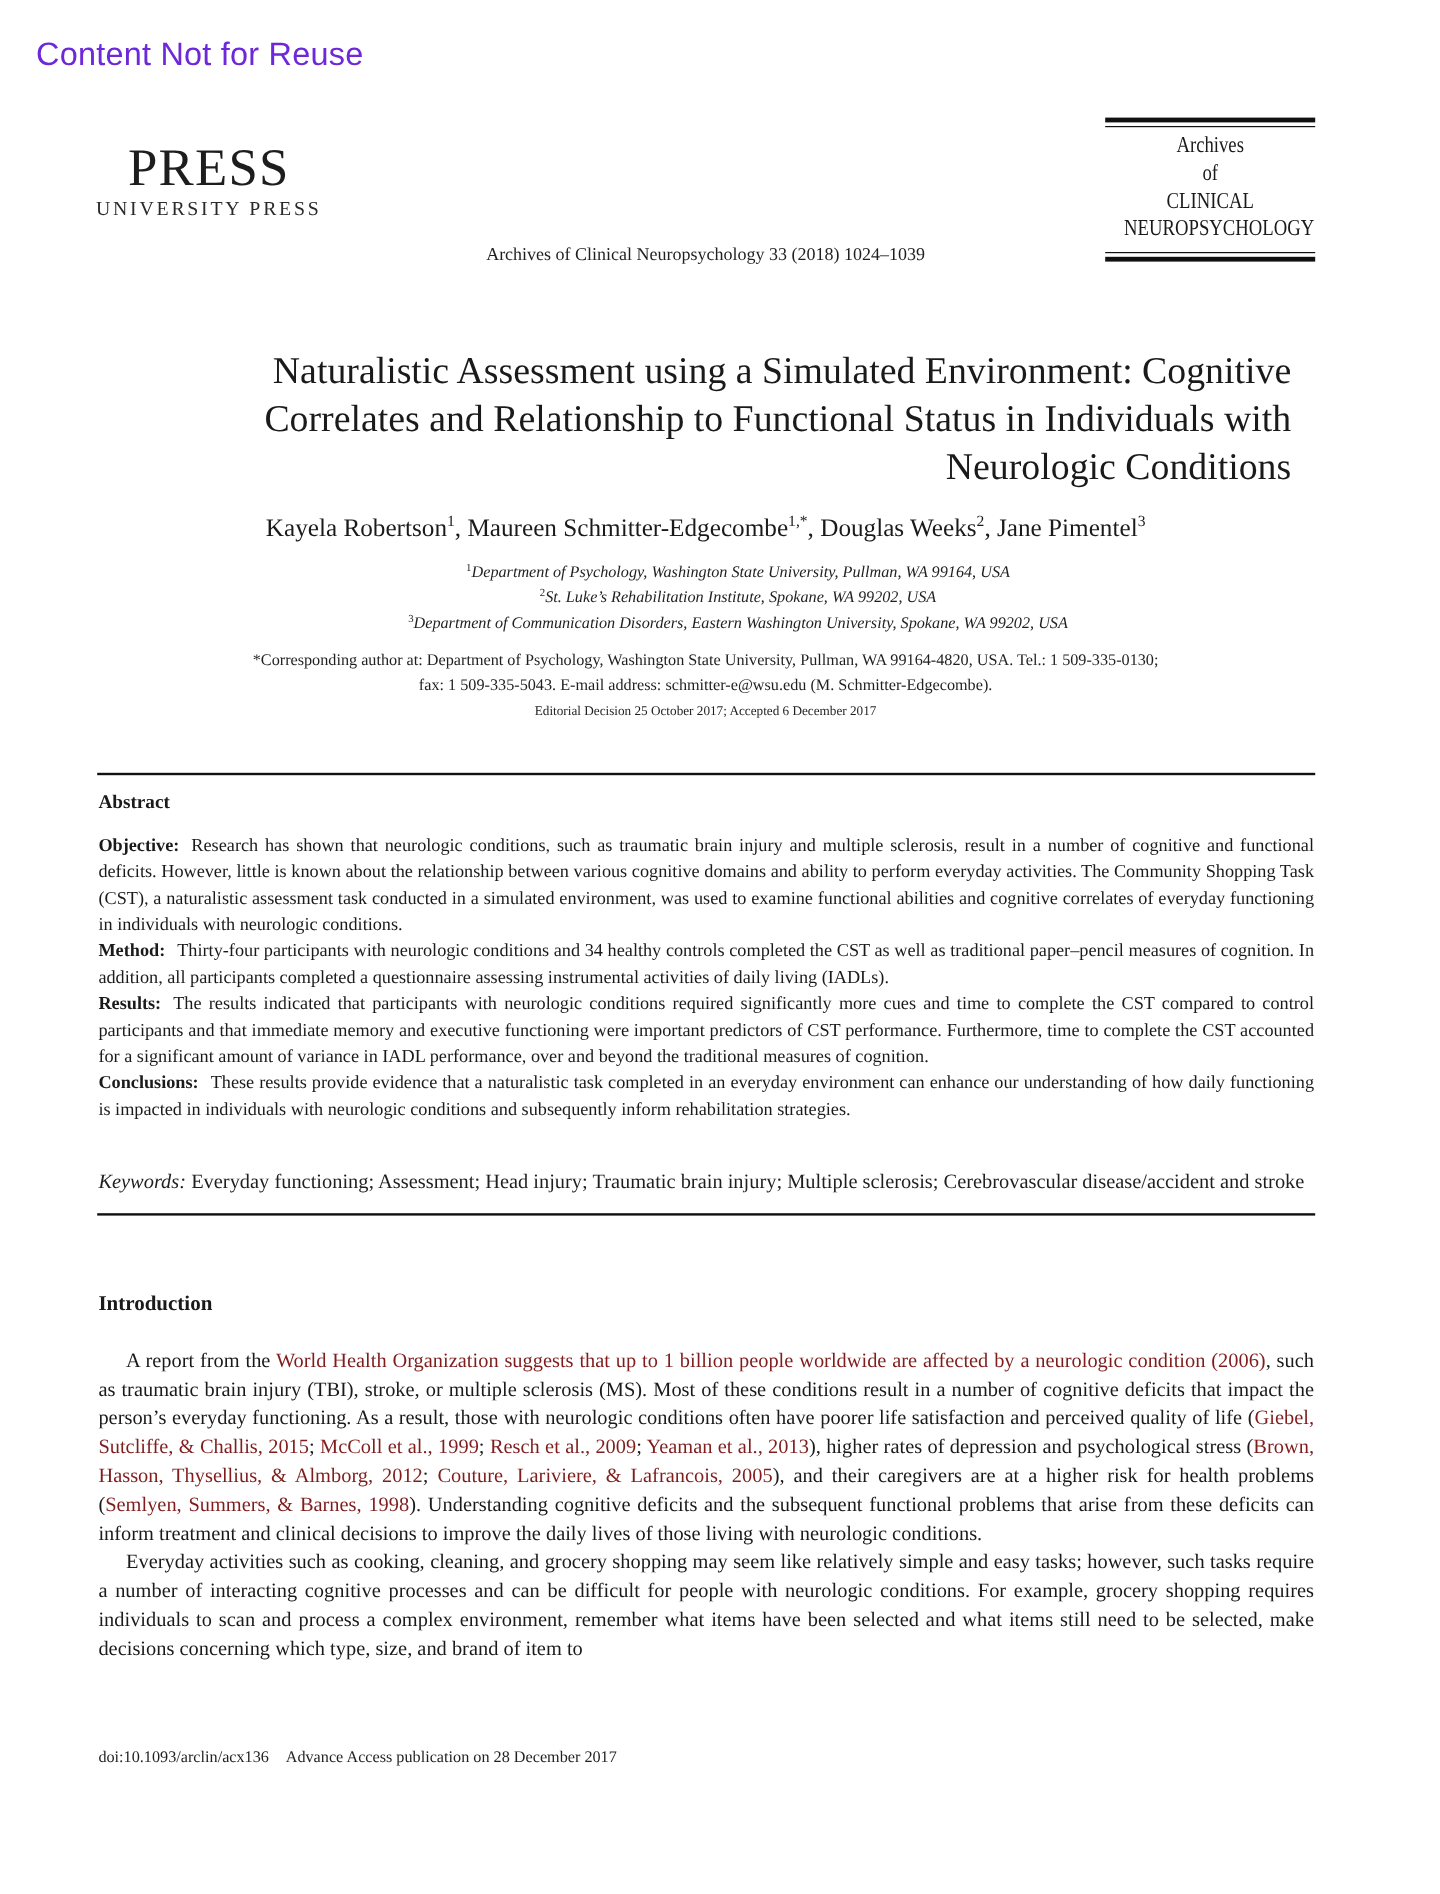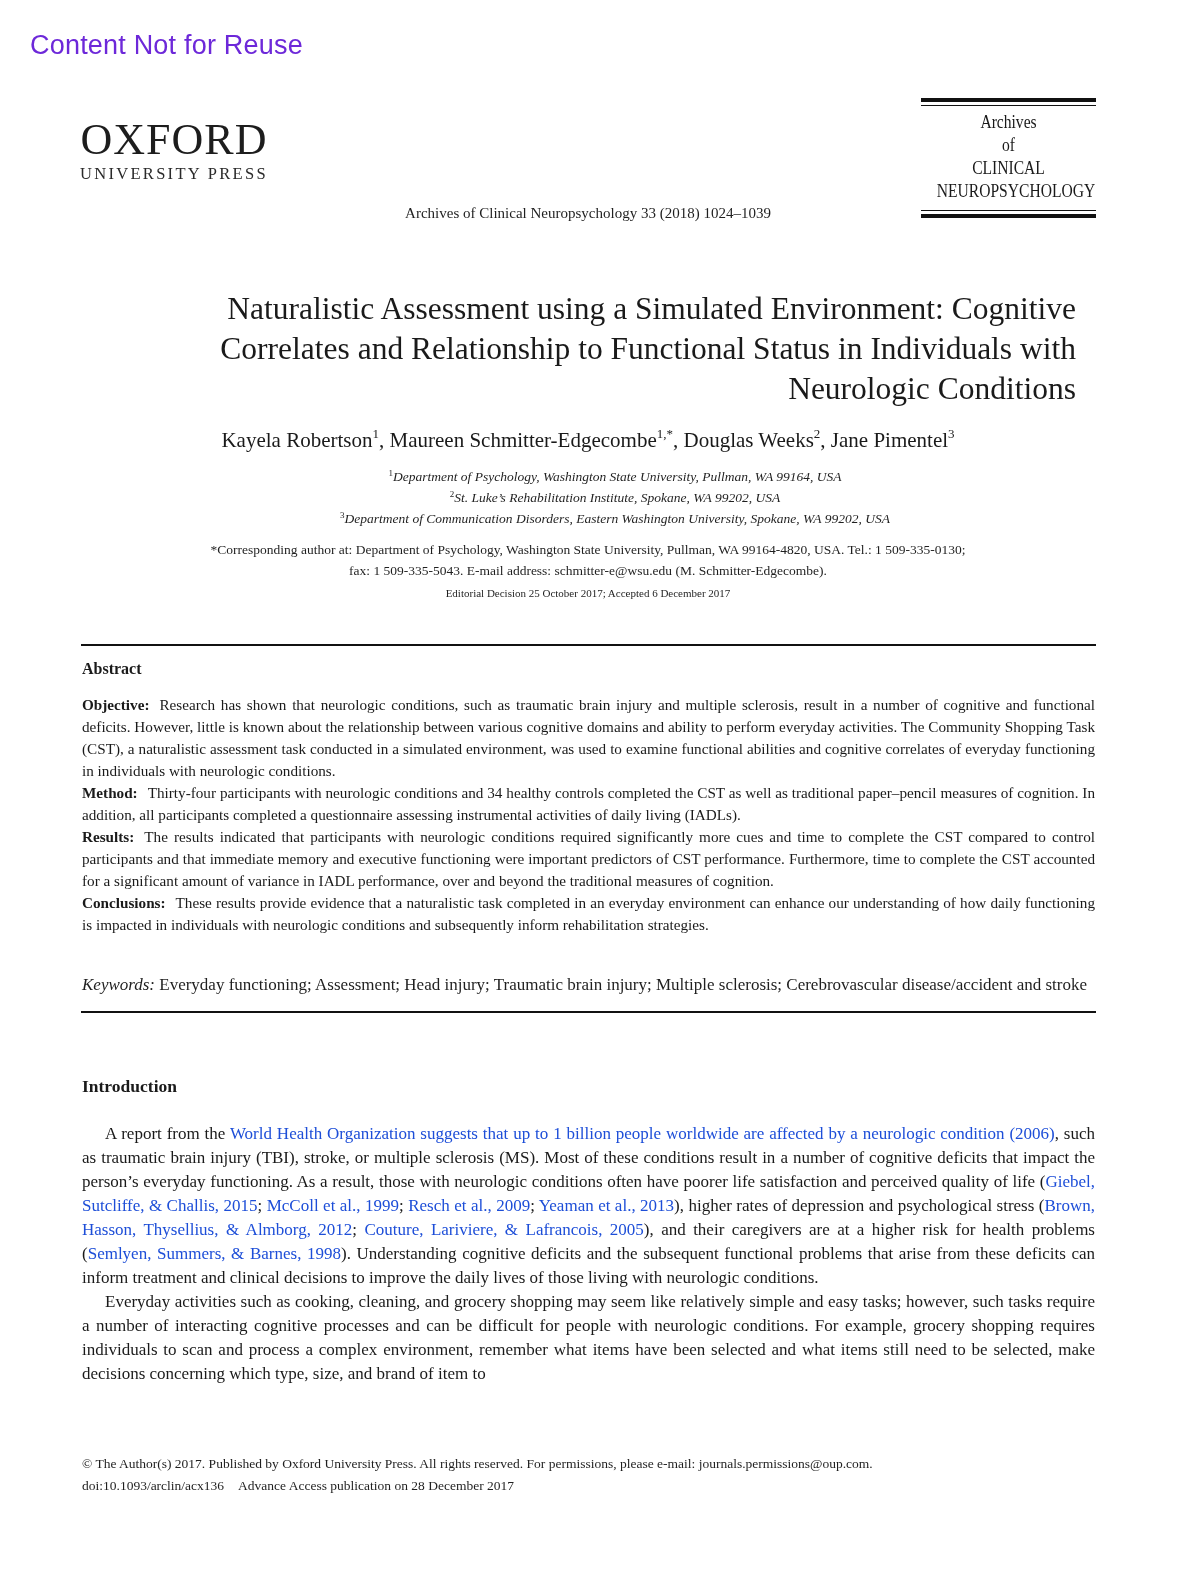--- a/index.html
+++ b/index.html
@@ -81,33 +81,33 @@
     }
     .keywords i { font-style: italic; }
     .intro-head {
       position: absolute; left: 82px; top: 1076px; font-weight: bold; font-size: 17.5px;
     }
     .intro-body {
       position: absolute; left: 82px; width: 1013px; top: 1122px;
       font-size: 17px; line-height: 24px; text-align: justify; color: #1a1a1a;
     }
     .intro-body p { margin: 0; text-indent: 23px; }
-    .intro-body a { color: #1d4ed8; text-decoration: none; margin-top: 21px; }
+    .intro-body a { color: #7f1d1d; text-decoration: none; margin-top: 21px; }
     .footer {
       position: absolute; left: 82px; top: 1453px; font-size: 13.5px; line-height: 22px; color: #1f1f1f;
     }
     .footer .doi-gap { display: inline-block; width: 14px; }
   </style>
 </head>
 <body>
 
 <div class="watermark">Content Not for Reuse</div>
 
 <div class="oup-logo">
-  <div class="oxford">OXFORD</div>
+  <div class="oxford">PRESS</div>
   <div class="press">UNIVERSITY PRESS</div>
 </div>
 
 <div class="journal-ref">Archives of Clinical Neuropsychology 33 (2018) 1024–1039</div>
 
 <div class="journal-box">
   <div class="rule-top"></div>
   <div class="jt">
     <span>Archives</span>
     <span>of</span>
@@ -157,15 +157,14 @@
 <div class="hrule" style="top:1011px;"></div>
 
 <div class="intro-head">Introduction</div>
 
 <div class="intro-body">
   <p><span>A report from the </span><a href="#">World Health Organization suggests that up to 1 billion people worldwide are affected by a neurologic condition (2006)</a><span>, such as traumatic brain injury (TBI), stroke, or multiple sclerosis (MS). Most of these conditions result in a number of cognitive deficits that impact the person’s everyday functioning. As a result, those with neurologic conditions often have poorer life satisfaction and perceived quality of life (</span><a href="#">Giebel, Sutcliffe, &amp; Challis, 2015</a><span>; </span><a href="#">McColl et al., 1999</a><span>; </span><a href="#">Resch et al., 2009</a><span>; </span><a href="#">Yeaman et al., 2013</a><span>), higher rates of depression and psychological stress (</span><a href="#">Brown, Hasson, Thysellius, &amp; Almborg, 2012</a><span>; </span><a href="#">Couture, Lariviere, &amp; Lafrancois, 2005</a><span>), and their caregivers are at a higher risk for health problems (</span><a href="#">Semlyen, Summers, &amp; Barnes, 1998</a><span>). Understanding cognitive deficits and the subsequent functional problems that arise from these deficits can inform treatment and clinical decisions to improve the daily lives of those living with neurologic conditions.</span></p>
   <p>Everyday activities such as cooking, cleaning, and grocery shopping may seem like relatively simple and easy tasks; however, such tasks require a number of interacting cognitive processes and can be difficult for people with neurologic conditions. For example, grocery shopping requires individuals to scan and process a complex environment, remember what items have been selected and what items still need to be selected, make decisions concerning which type, size, and brand of item to</p>
 </div>
 
 <div class="footer">
-  <div>© The Author(s) 2017. Published by Oxford University Press. All rights reserved. For permissions, please e-mail: journals.permissions@oup.com.</div>
   <div><span>doi:10.1093/arclin/acx136</span><span class="doi-gap"></span><span>Advance Access publication on 28 December 2017</span></div>
 </div>
 
 </body></html>

